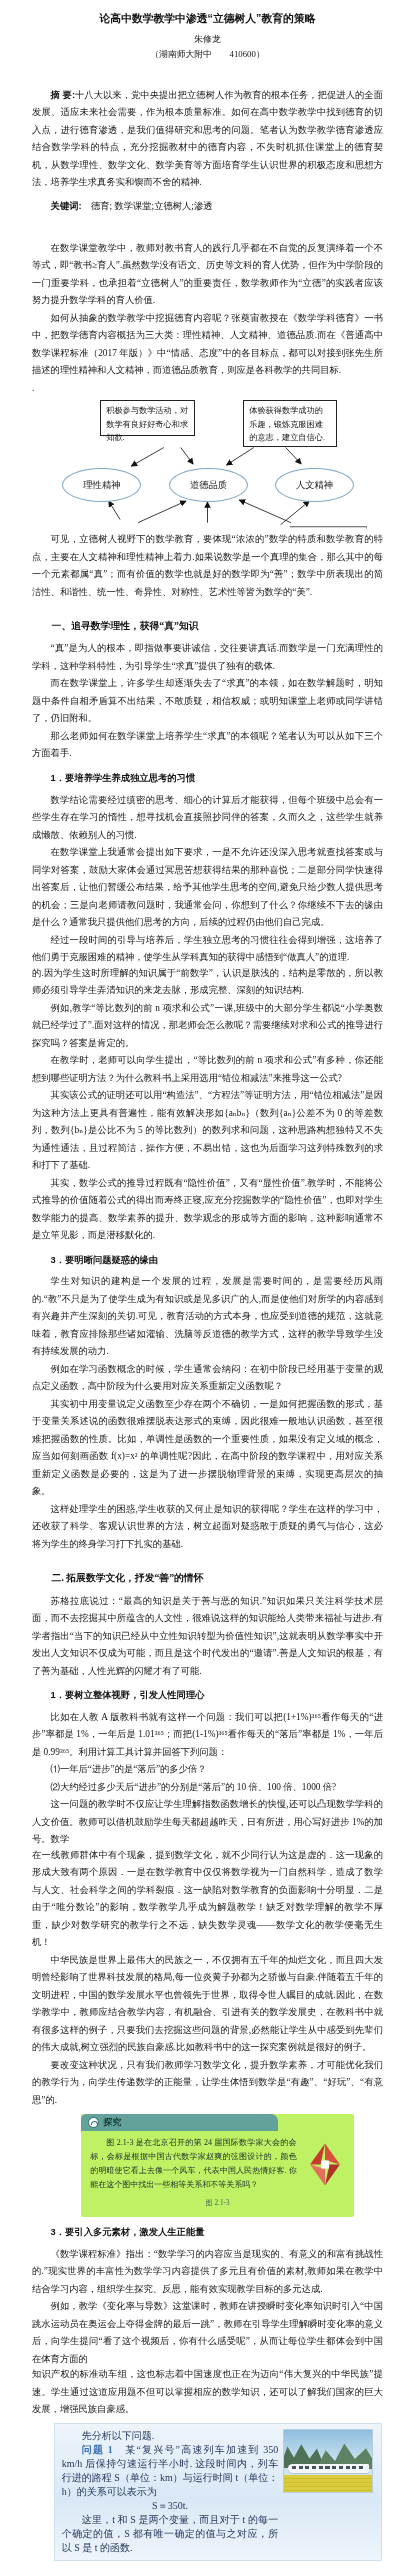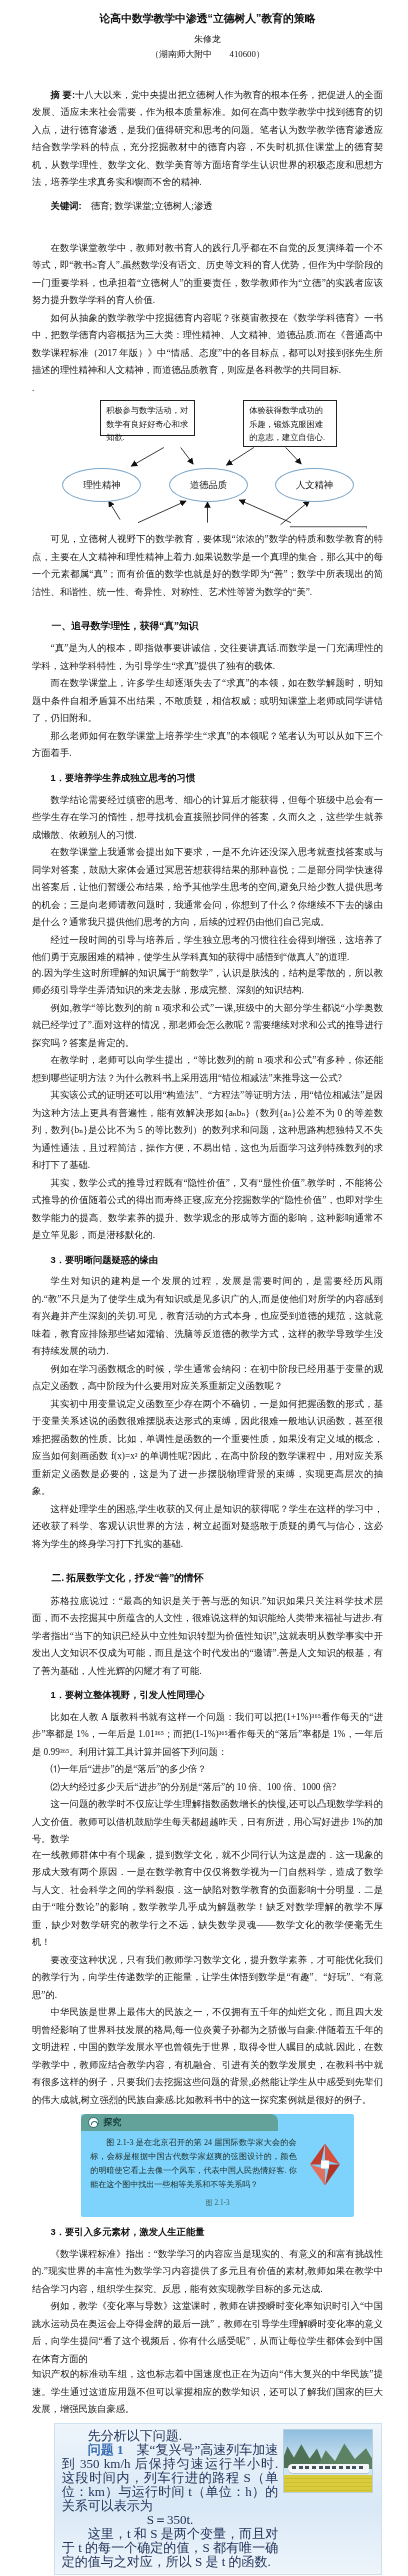--- a/index.html
+++ b/index.html
@@ -13,32 +13,32 @@
   .lbl{font-family:"Liberation Sans","DejaVu Sans",sans-serif;font-weight:bold;}
   .h-sec{font-family:Liberation Serif, serif;font-weight:bold;font-size:9.8px;text-indent:2em;margin:15.5px 0 6.2px;}
   .h-sub{font-family:"Liberation Sans","DejaVu Sans",sans-serif;font-weight:bold;font-size:9.3px;text-indent:2em;margin:7.2px 0 4.1px;}
   .tight{margin-top:-2.1px;}
   
   .cmap{position:relative;width:319px;height:129px;margin:3.1px auto 2.1px;}
   .cmap .box{position:absolute;border:0.8px solid #222;background:#fff;font-size:8.2px;line-height:13.4px;padding:3.1px 5.2px;text-align:left;box-sizing:border-box;}
   .cmap .ell{position:absolute;width:77px;height:32px;border:0.7px solid #7fa8c9;border-radius:50%;display:flex;align-items:center;justify-content:center;font-size:9.3px;background:#fff;}
   .cmap svg{position:absolute;left:0;top:0;}
   
-  .inquiry{width:273px;margin:5.2px 0 2.1px 49px;background:#7dd3fc;border-radius:2.1px;position:relative;padding-bottom:4.1px;}
+  .inquiry{width:273px;margin:5.2px 0 2.1px 49px;background:#bef264;border-radius:2.1px;position:relative;padding-bottom:4.1px;}
   .inquiry-bar{height:16.5px;background:#63a29a;border-radius:5.2px 7.2px 0 0;width:72%;display:flex;align-items:center;padding-left:7.2px;box-sizing:border-box;}
   .inquiry-bar .ico{width:11.3px;height:11.3px;border-radius:50%;background:#fff;border:1px solid #2f6f68;box-sizing:border-box;position:relative;margin-right:4.1px;}
   .inquiry-bar .ico::after{content:"";position:absolute;left:2.1px;top:3.1px;width:5.2px;height:3.1px;border:1px solid #2f6f68;border-bottom:none;border-radius:4.1px 4.1px 0 0;}
   .inquiry-bar .t{color:#123c36;font-family:"Liberation Sans",sans-serif;font-weight:bold;font-size:8.8px;}
   .inquiry-body{display:flex;align-items:center;padding:5.2px 7.2px 1px 9.3px;}
   .inquiry-body p{font-size:8px;line-height:14px;color:#20312c;flex:1;}
   .inquiry-cap{text-align:center;text-indent:0;font-size:7.2px;color:#41675f;margin-top:2.1px;}
   .pinwheel{flex:0 0 44px;margin-left:6.2px;}
   
   .panel{background:linear-gradient(180deg,#eef5fb 0%,#d9e8f6 55%,#eef5fb 100%);border:0.5px solid #cfe0ef;box-sizing:border-box;}
-  .panel p{font-size:13px;line-height:14px;color:#25365c;}
+  .panel p{font-size:10px;line-height:14px;color:#25365c;}
   .q-label{color:#3c6eb4;font-weight:bold;}
   .panel .formula{text-align:center;text-indent:0;}
   .problem-panel{width:328px;margin:4.1px 0 3.1px 21.6px;padding:5.2px 7.2px;display:flex;}
   .problem-text{flex:1;padding-right:5.2px;}
   
   .photo{flex:0 0 88px;height:62px;position:relative;overflow:hidden;border:0.5px solid #b8cfdf;background:linear-gradient(180deg,#8fbede 0%,#cfe4f2 55%);}
   .photo .mt1{position:absolute;left:-5.2px;top:14.4px;width:46px;height:24px;background:#4f7257;clip-path:polygon(0 100%,18% 10%,32% 55%,48% 0,66% 60%,82% 18%,100% 100%);}
   .photo .mt2{position:absolute;left:32px;top:12.4px;width:62px;height:27px;background:#5d8263;clip-path:polygon(0 100%,15% 30%,30% 70%,45% 5%,62% 62%,80% 22%,100% 100%);}
   .photo .train{position:absolute;left:3.1px;top:34px;width:81px;height:9.3px;background:#f4f6f8;border-radius:4.6px 1.5px 1.5px 4.6px;box-shadow:0 0.5px 0 #98a6ae;}
   .photo .train::before{content:"";position:absolute;left:4.1px;top:2.1px;right:2.1px;height:3.1px;background:repeating-linear-gradient(90deg,#44525e 0 4.1px,transparent 4.1px 6.7px);}
@@ -113,22 +113,22 @@
   <p>这样处理学生的困惑,学生收获的又何止是知识的获得呢？学生在这样的学习中，还收获了科学、客观认识世界的方法，树立起面对疑惑敢于质疑的勇气与信心，这必将为学生的终身学习打下扎实的基础.</p>
 
   <p class="h-sec">二. 拓展数学文化，抒发“善”的情怀</p>
   <p>苏格拉底说过：“最高的知识是关于善与恶的知识.”知识如果只关注科学技术层面，而不去挖掘其中所蕴含的人文性，很难说这样的知识能给人类带来福祉与进步.有学者指出“当下的知识已经从中立性知识转型为价值性知识”,这就表明从数学事实中开发出人文知识不仅成为可能，而且是这个时代发出的“邀请”.善是人文知识的根基，有了善为基础，人性光辉的闪耀才有了可能.</p>
   <p class="h-sub">1．要树立整体视野，引发人性同理心</p>
   <p>比如在人教 A 版教科书就有这样一个问题：我们可以把(1+1%)³⁶⁵看作每天的“进步”率都是 1%，一年后是 1.01³⁶⁵；而把(1-1%)³⁶⁵看作每天的“落后”率都是 1%，一年后是 0.99³⁶⁵。利用计算工具计算并回答下列问题：</p>
   <p>⑴一年后“进步”的是“落后”的多少倍？</p>
   <p>⑵大约经过多少天后“进步”的分别是“落后”的 10 倍、100 倍、1000 倍?</p>
   <p>这一问题的教学时不仅应让学生理解指数函数增长的快慢,还可以凸现数学学科的人文价值。教师可以借机鼓励学生每天都超越昨天，日有所进，用心写好进步 1%的加号。数学</p>
   <p class="noind tight">在一线教师群体中有个现象，提到数学文化，就不少同行认为这是虚的．这一现象的形成大致有两个原因．一是在数学教育中仅仅将数学视为一门自然科学，造成了数学与人文、社会科学之间的学科裂痕．这一缺陷对数学教育的负面影响十分明显．二是由于“唯分数论”的影响，数学教学几乎成为解题教学！缺乏对数学理解的教学不厚重，缺少对数学研究的教学行之不远，缺失数学灵魂——数学文化的教学便毫无生机！</p>
+  <p>中华民族是世界上最伟大的民族之一，不仅拥有五千年的灿烂文化，而且四大发明曾经影响了世界科技发展的格局,每一位炎黄子孙都为之骄傲与自豪.伴随着五千年的文明进程，中国的数学发展水平也曾领先于世界，取得令世人瞩目的成就.因此，在数学教学中，教师应结合教学内容，有机融合、引进有关的数学发展史，在教科书中就有很多这样的例子，只要我们去挖掘这些问题的背景,必然能让学生从中感受到先辈们的伟大成就,树立强烈的民族自豪感.比如教科书中的这一探究案例就是很好的例子。</p>
   <p>要改变这种状况，只有我们教师学习数学文化，提升数学素养，才可能优化我们的教学行为，向学生传递数学的正能量，让学生体悟到数学是“有趣”、“好玩”、“有意思”的.</p>
-  <p>中华民族是世界上最伟大的民族之一，不仅拥有五千年的灿烂文化，而且四大发明曾经影响了世界科技发展的格局,每一位炎黄子孙都为之骄傲与自豪.伴随着五千年的文明进程，中国的数学发展水平也曾领先于世界，取得令世人瞩目的成就.因此，在数学教学中，教师应结合教学内容，有机融合、引进有关的数学发展史，在教科书中就有很多这样的例子，只要我们去挖掘这些问题的背景,必然能让学生从中感受到先辈们的伟大成就,树立强烈的民族自豪感.比如教科书中的这一探究案例就是很好的例子。</p>
 
   <div class="inquiry">
     <div class="inquiry-bar">
       <span class="ico"></span>
       <span class="t">探究</span>
     </div>
     <div class="inquiry-body">
       <p>图 2.1-3 是在北京召开的第 24 届国际数学家大会的会标，会标是根据中国古代数学家赵爽的弦图设计的，颜色的明暗使它看上去像一个风车，代表中国人民热情好客. 你能在这个图中找出一些相等关系和不等关系吗？</p>
       <svg class="pinwheel" width="44" height="47" viewBox="0 0 100 106">
         <g transform="translate(50,53)">

